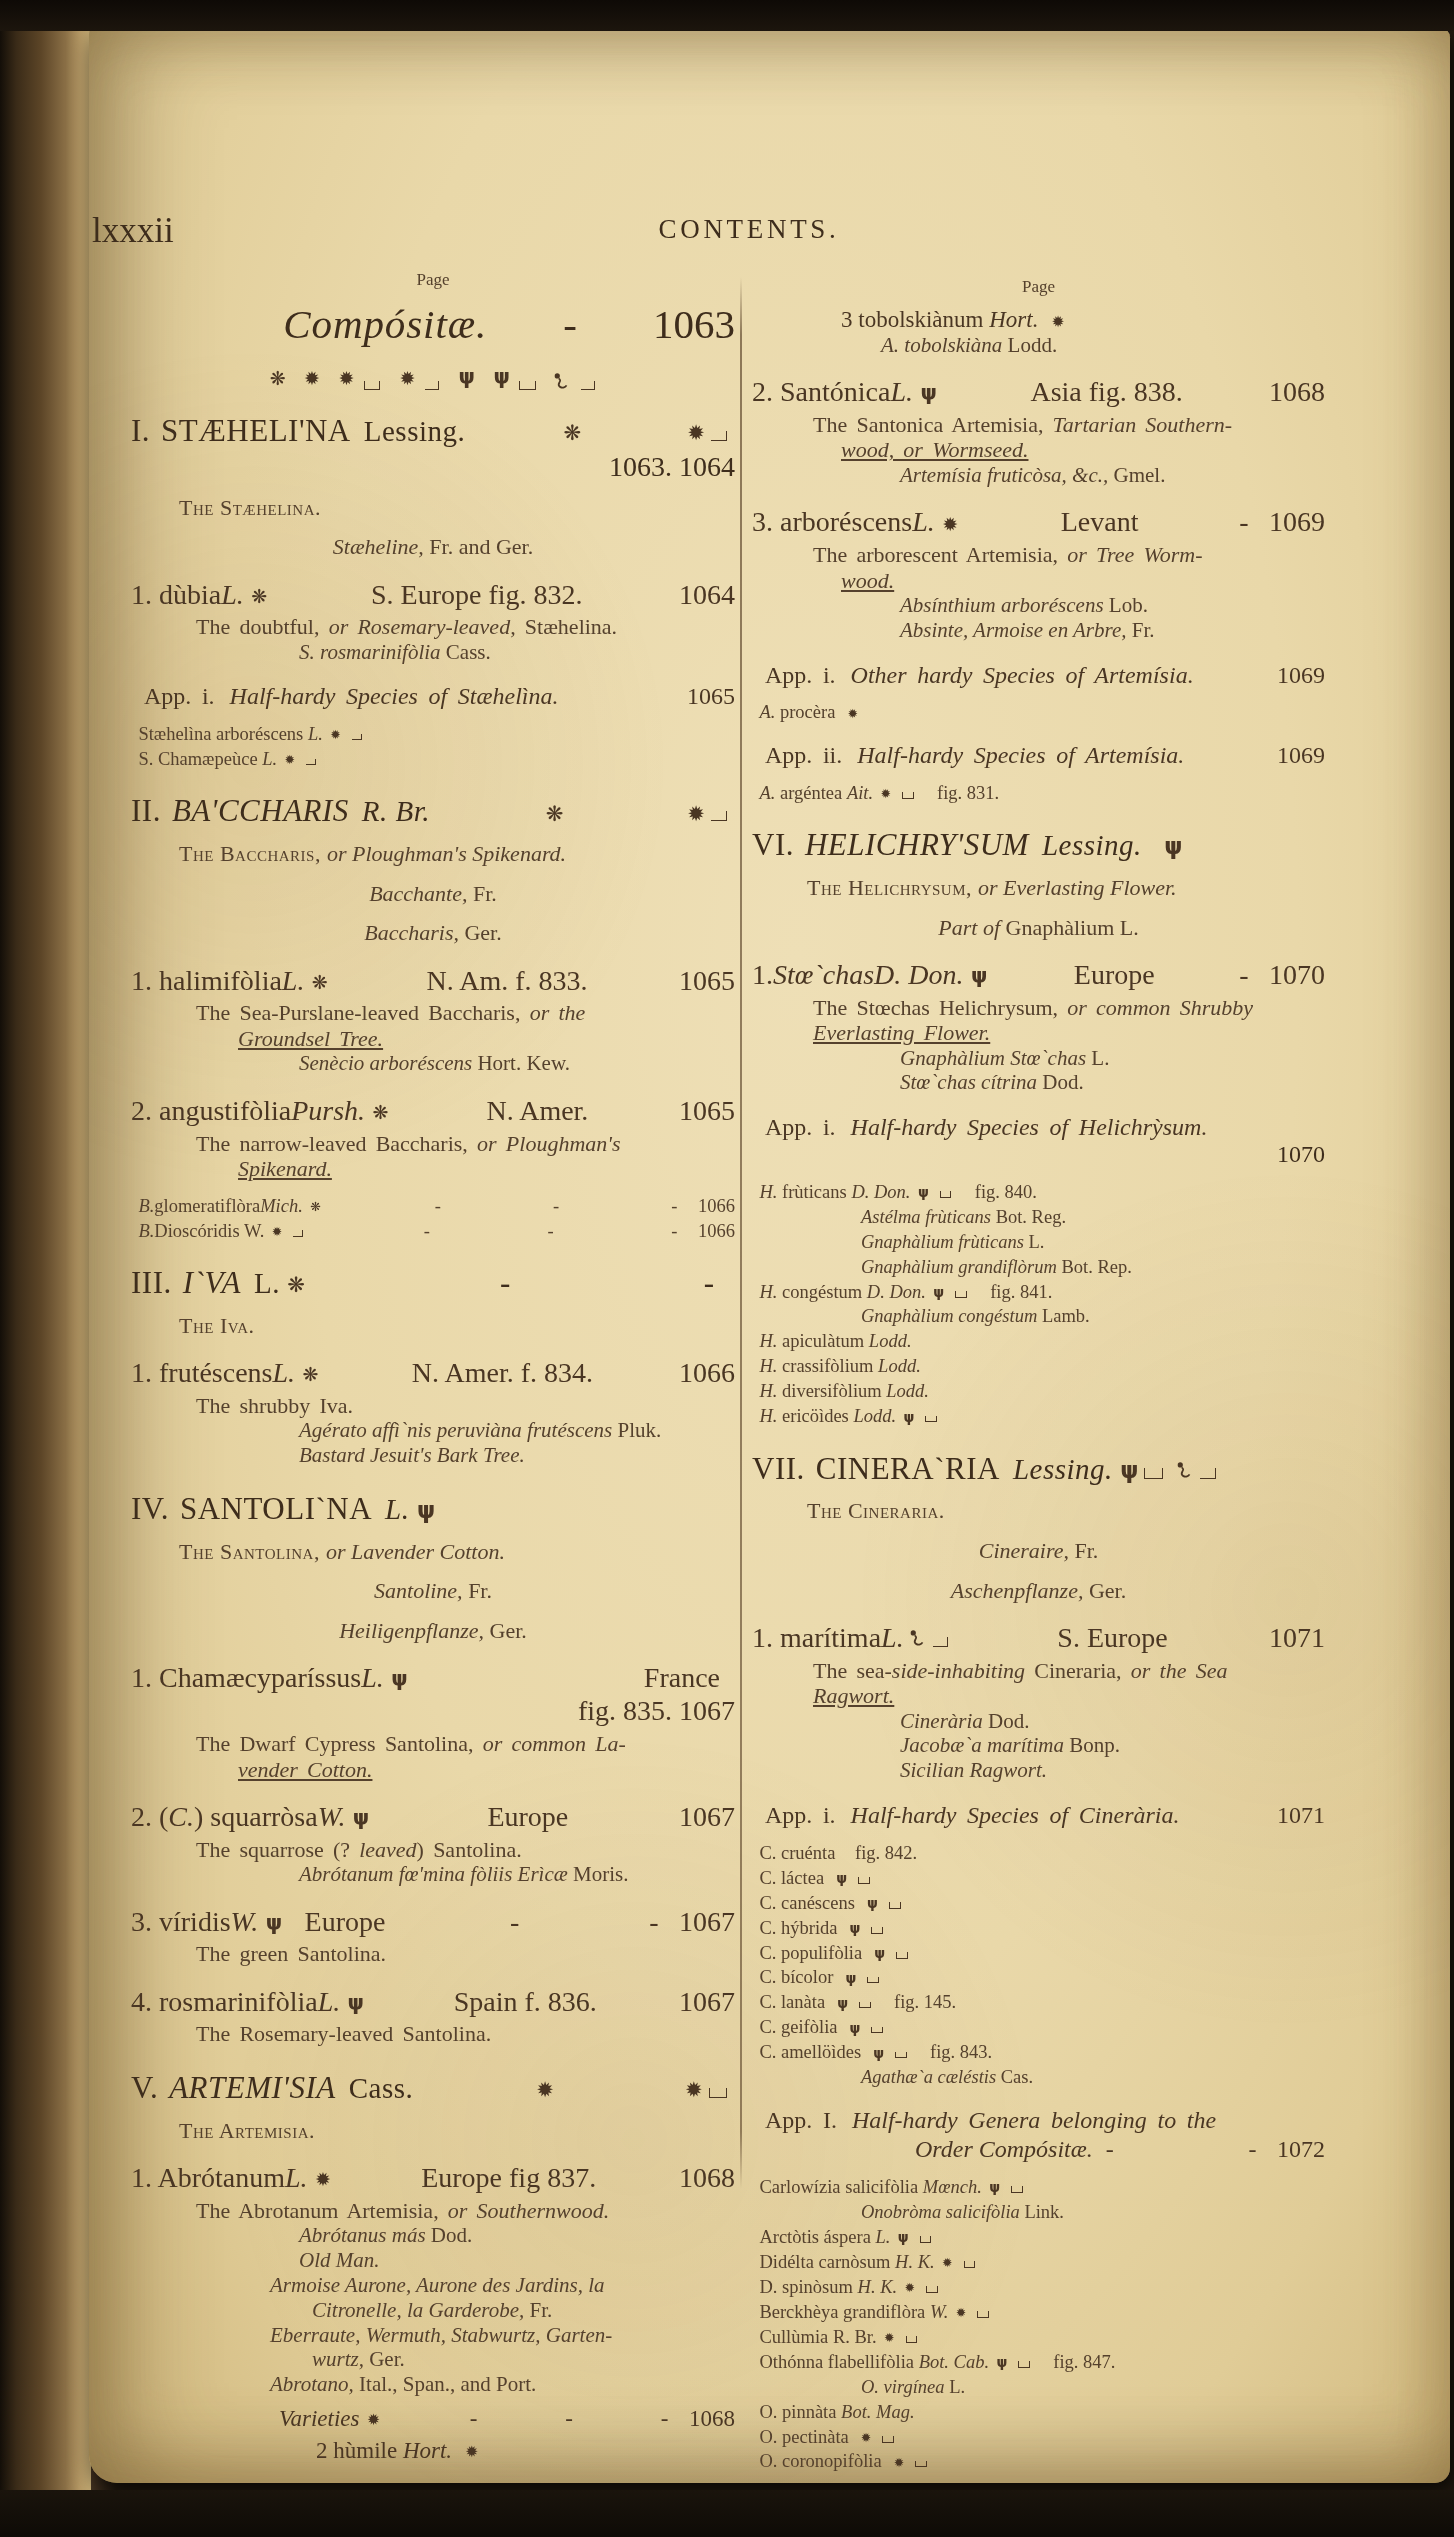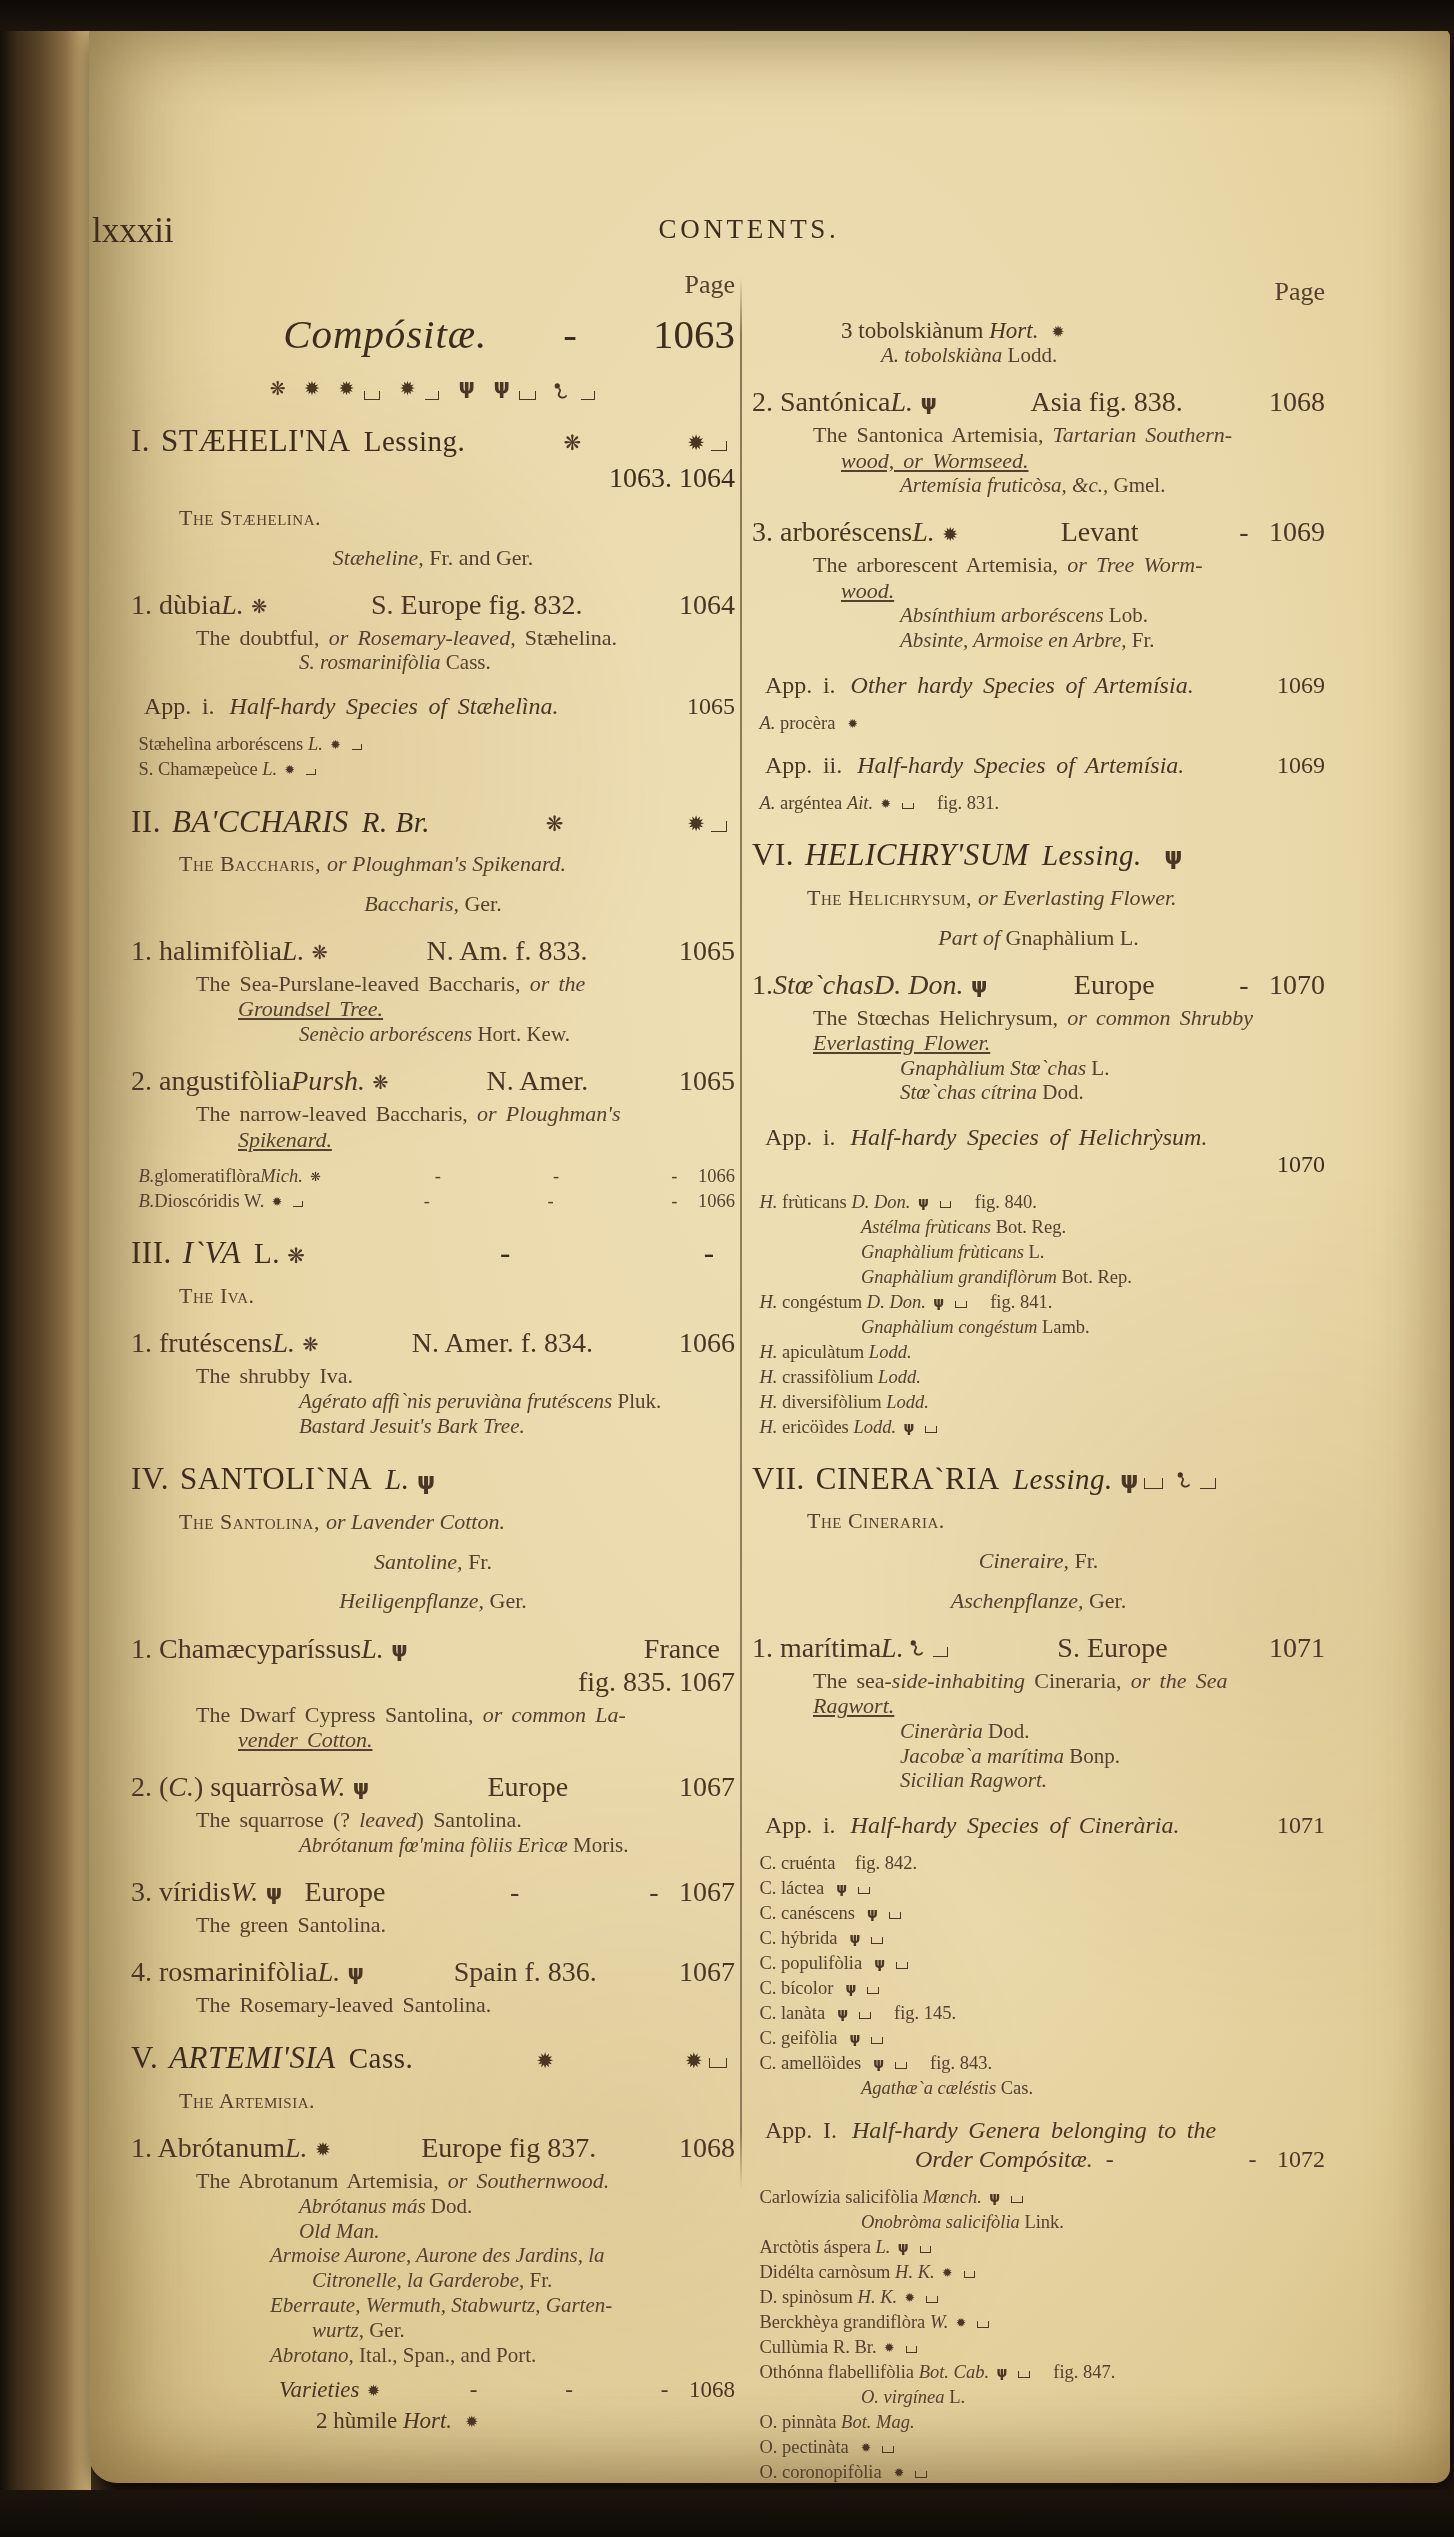--- a/index.html
+++ b/index.html
@@ -33,21 +33,21 @@
   
   :root{--ink:#4a3623;--ink2:#55412d;--ink3:#3e2d1c;}
   .ln{color:var(--ink);line-height:1.12;}
   .it{font-style:italic;}
   .sc{font-variant:small-caps;letter-spacing:0.5px;}
   .fx{display:flex;align-items:baseline;}
   .fill{flex:1;}
   .pg{white-space:nowrap;}
   .folio{position:absolute;left:92px;top:211px;font-size:35px;color:var(--ink3);}
   .contents{position:absolute;left:518px;top:214px;width:462px;text-align:center;font-size:27px;letter-spacing:3.7px;color:var(--ink3);}
-  .plabel{font-size:26px;text-align:right;color:var(--ink2);}
+  .plabel{font-size:17px;text-align:center;color:var(--ink2);}
   .rule{position:absolute;left:740px;top:277px;width:1.8px;height:1912px;background:linear-gradient(180deg,rgba(90,66,40,.0),rgba(90,66,40,.65) 3%,rgba(90,66,40,.6) 97%,rgba(90,66,40,0));}
   .col{position:absolute;top:270px;}
   .col-l{left:131px;width:604px;}
   .col-r{left:752px;width:573px;}
   
   .fam{font-size:41px;color:var(--ink3);margin-top:13px;}
   .fam .nm{letter-spacing:0.9px;}
   .symrow{margin-top:11px;display:flex;justify-content:center;align-items:flex-end;gap:3.7px;height:31px;}
   
   .hd{font-size:31px;margin-top:24px;color:var(--ink3);letter-spacing:0.5px;white-space:nowrap;}
@@ -168,20 +168,21 @@
     <span class="num">II.</span>
     <span class="gen it">BA'CCHARIS</span>
     <span class="auth it">R. Br.</span>
     <span class="fill"></span>
     <span class="ic">❋</span>
     <span class="fill"></span>
     <span class="ic" style="margin-right:1.8px">✹</span>
     <span class="an"></span>
   </div>
   <div class="ln cm"><span class="sc">The Baccharis, </span><span class="it">or Ploughman's Spikenard.</span></div>
+  <div class="ln cs"><span class="it">Bacchante,</span><span> Fr.</span></div>
   <div class="ln cs"><span class="it">Baccharis,</span><span> Ger.</span></div>
 
   <div class="ln sp fx">
     <span>1. halimifòlia </span>
       <span class="it">L.</span>
     <span class="ic">❋</span>
     <span class="fill"></span>
       <span>N. Am. f. 833.</span>
       <span class="fill"></span>
     <span class="pg">1065</span>

